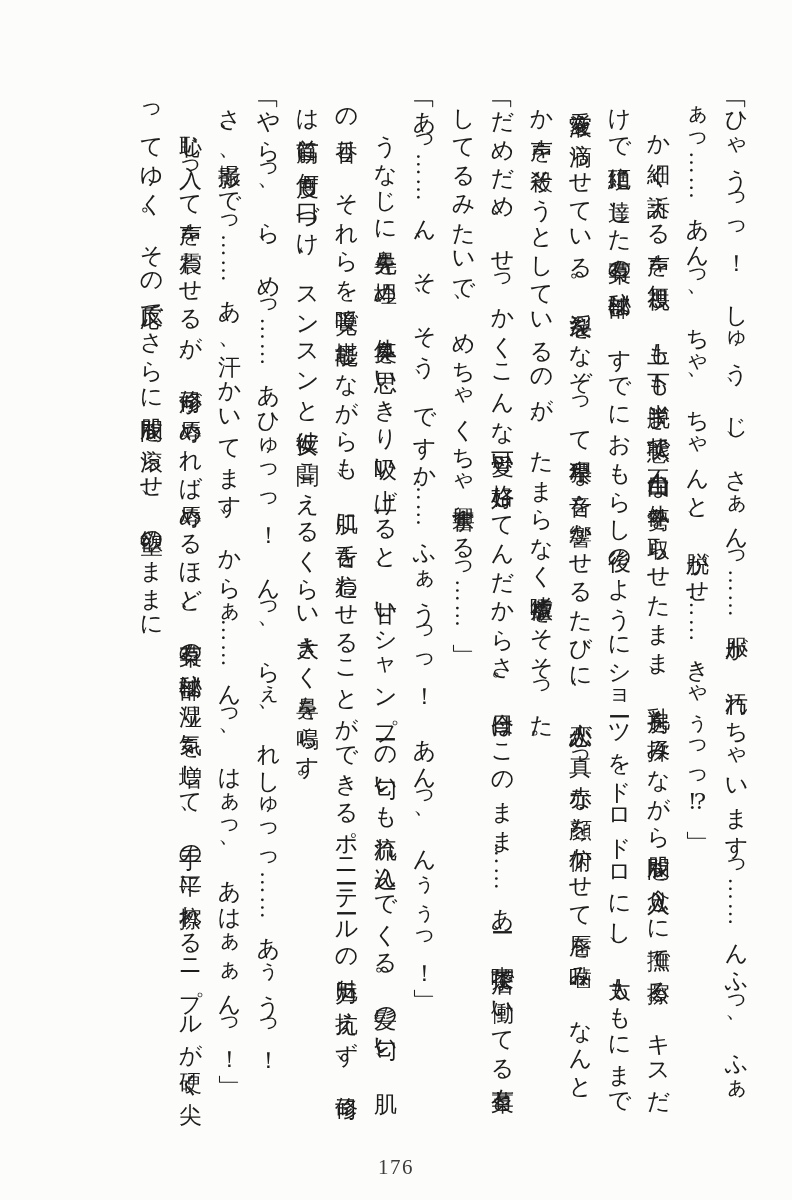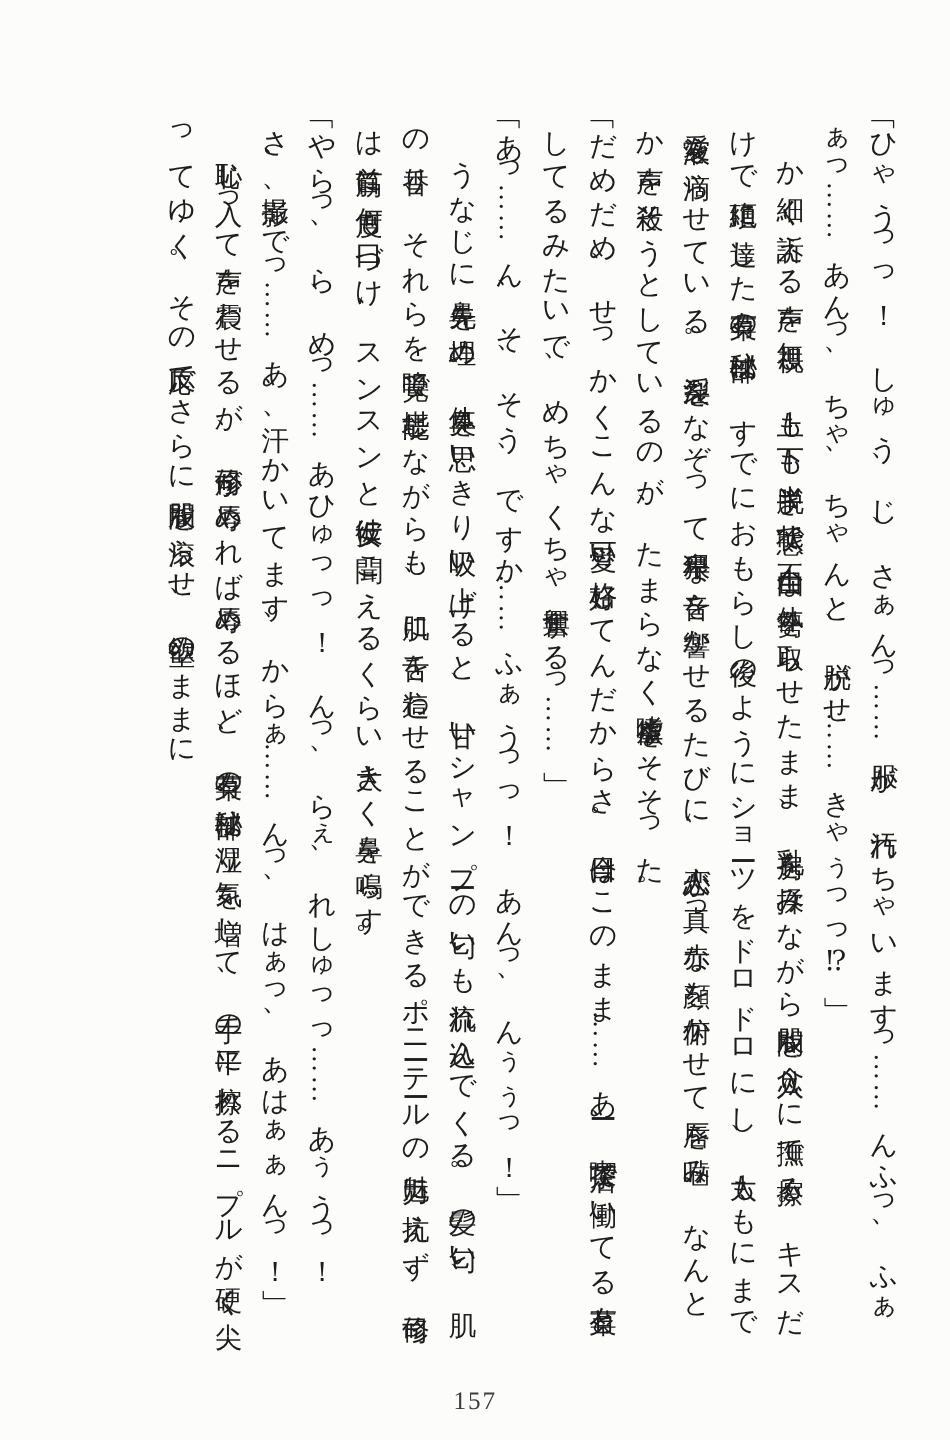--- a/index.html
+++ b/index.html
@@ -62,14 +62,14 @@
 <div class="page">
   <div class="text-area">
       <p class="para">「ひゃうっっ！　しゅう、じ、さぁんっ……服が、汚れちゃいますっ……んふっ、ふぁぁっ……あんっ、ちゃ、ちゃんと、脱がせ……きゃぅっっ⁉」</p>
       <p class="para indent">か細く訴える声を無視し、上も下も半脱ぎ状態で不自由な体勢を取らせたまま、乳房を揉みながら股間を念入りに撫で擦る。キスだけで絶頂に達した有菜の秘部は、すでにおもらし後のようにショーツをドロドロにし、太ももにまで愛液を滴らせている。淫裂をなぞって卑猥な音を響かせるたびに、恋人が真っ赤な顔を俯かせて唇を噛み、なんとか声を殺そうとしているのが、たまらなく嗜虐欲をそそった。</p>
       <p class="para">「だめだめ、せっかくこんな可愛い格好してんだからさ。今日はこのまま……あー、喫茶店で働いてる有菜としてるみたいで、めちゃくちゃ興奮するっ……」</p>
       <p class="para">「あっ……ん、そ、そう、ですか……ふぁうっっ！　あんっ、んぅぅっ！」</p>
       <p class="para indent">うなじに鼻先を埋め、体臭を思いきり吸い上げると、甘いシャンプーの匂いも流れ込んでくる。髪の匂い、肌の香り、それらを嗅覚で堪能しながらも、肌に舌を這わせることができるポニーテールの魅力に抗えず、修司は首筋に何度も口づけ、スンスンと彼女に聞こえるくらい大きく鼻を鳴らす。</p>
       <p class="para">「やらっ、ら、めっ……あひゅっっ！　んっ、らぇ、れしゅっっ……あぅうっ！　さ、撮影、でっ……あ、汗、かいてます、からぁ……んっ、はぁっ、あはぁぁんっ！」</p>
       <p class="para indent">恥じ入って声を震わせるが、修司が辱めれば辱めるほど、有菜の秘部は湿り気を増して、手の平に擦れるニプルが硬く尖ってゆく。その反応でさらに股間を滾らせ、欲望のままに</p>
     </div>
-  <div class="page-number">157</div>
+  <div class="page-number">176</div>
 </div>
 
 </body></html>

